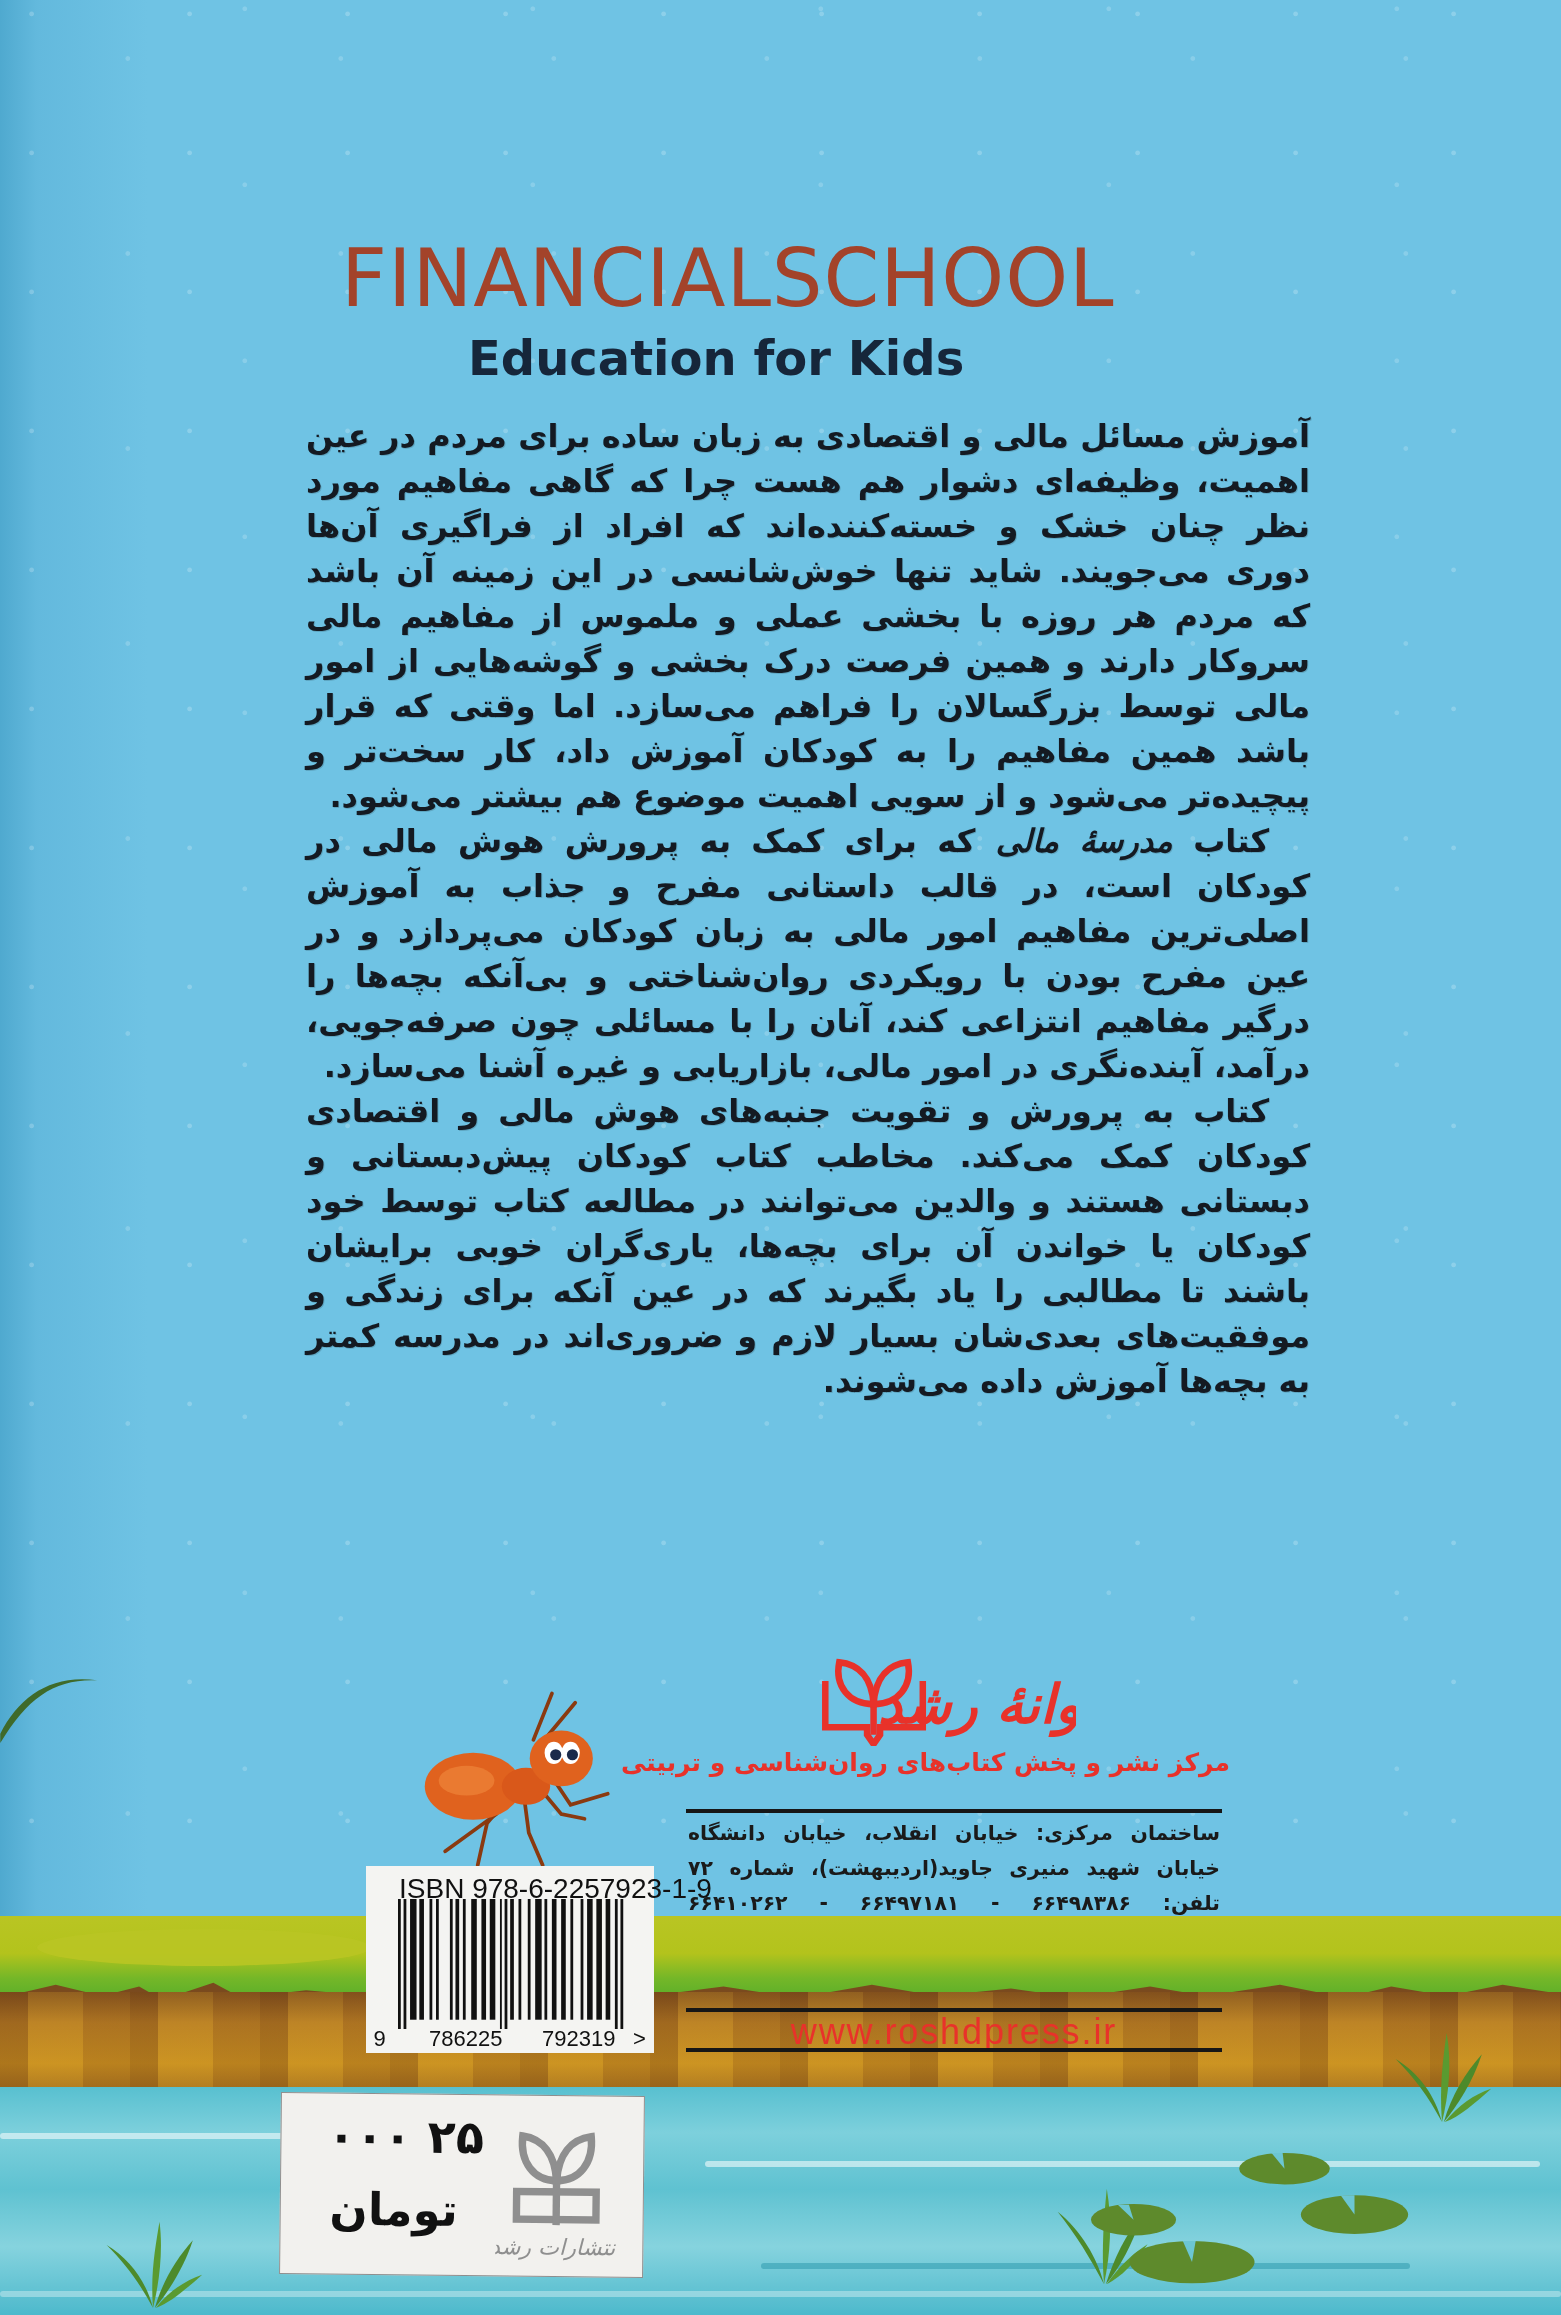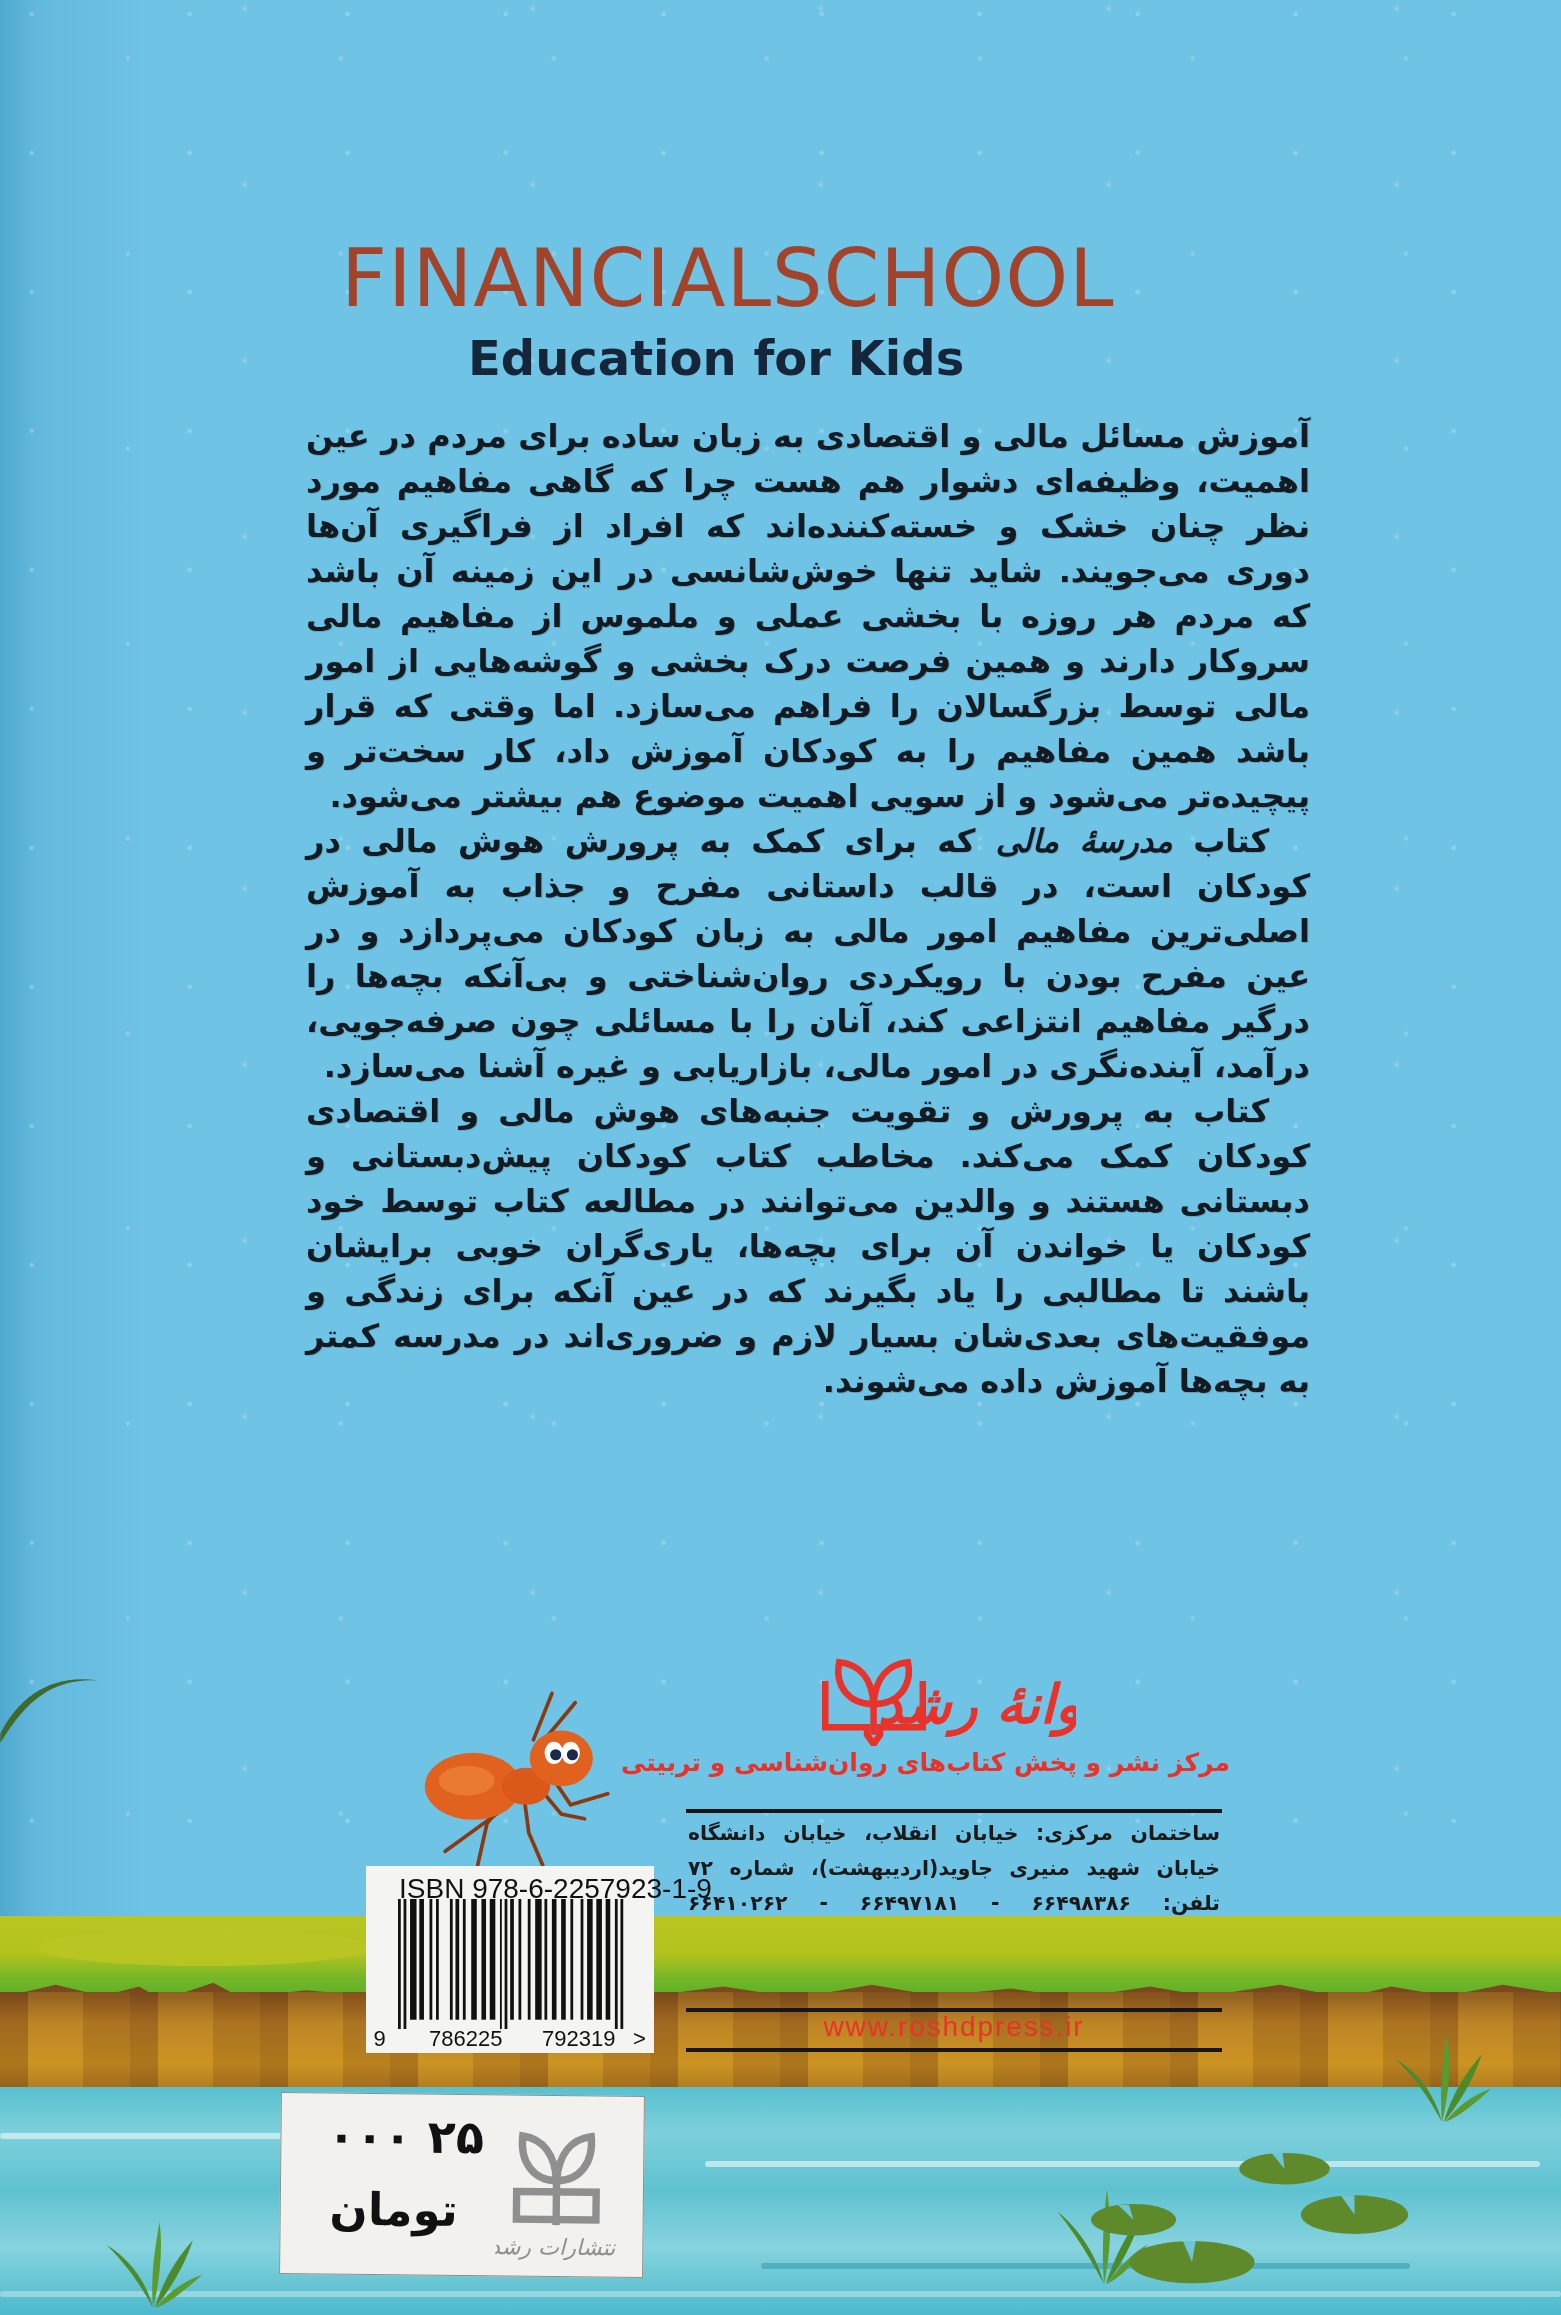--- a/index.html
+++ b/index.html
@@ -67,21 +67,21 @@
   .address {
     position: absolute; left: 688px; top: 1816px; width: 532px;
     direction: rtl; text-align: justify; text-align-last: justify;
     font-family: "DejaVu Sans", sans-serif; font-weight: bold;
     font-size: 20.4px; line-height: 35px; color: #1a1a1a;
   }
   .address div { white-space: nowrap; }
   .url {
     position: absolute; left: 686px; top: 2011px; width: 536px;
     text-align: center; font-family: "Liberation Sans", sans-serif;
-    font-size: 28px; color: #e8322a; letter-spacing: 1.9px;
+    font-size: 36px; color: #e8322a; letter-spacing: 1.9px;
   }
 
   
   .grass {
     position: absolute; left: 0; top: 1916px; width: 1561px; height: 83px;
     background: linear-gradient(180deg, #b9c523 0%, #b3c31c 45%, #74b728 75%, #5aae2a 100%);
   }
   .grass-patch {
     position: absolute; left: 37px; top: 1929px; width: 334px; height: 37px;
     border-radius: 50%; background: rgba(185,197,35,.9);

